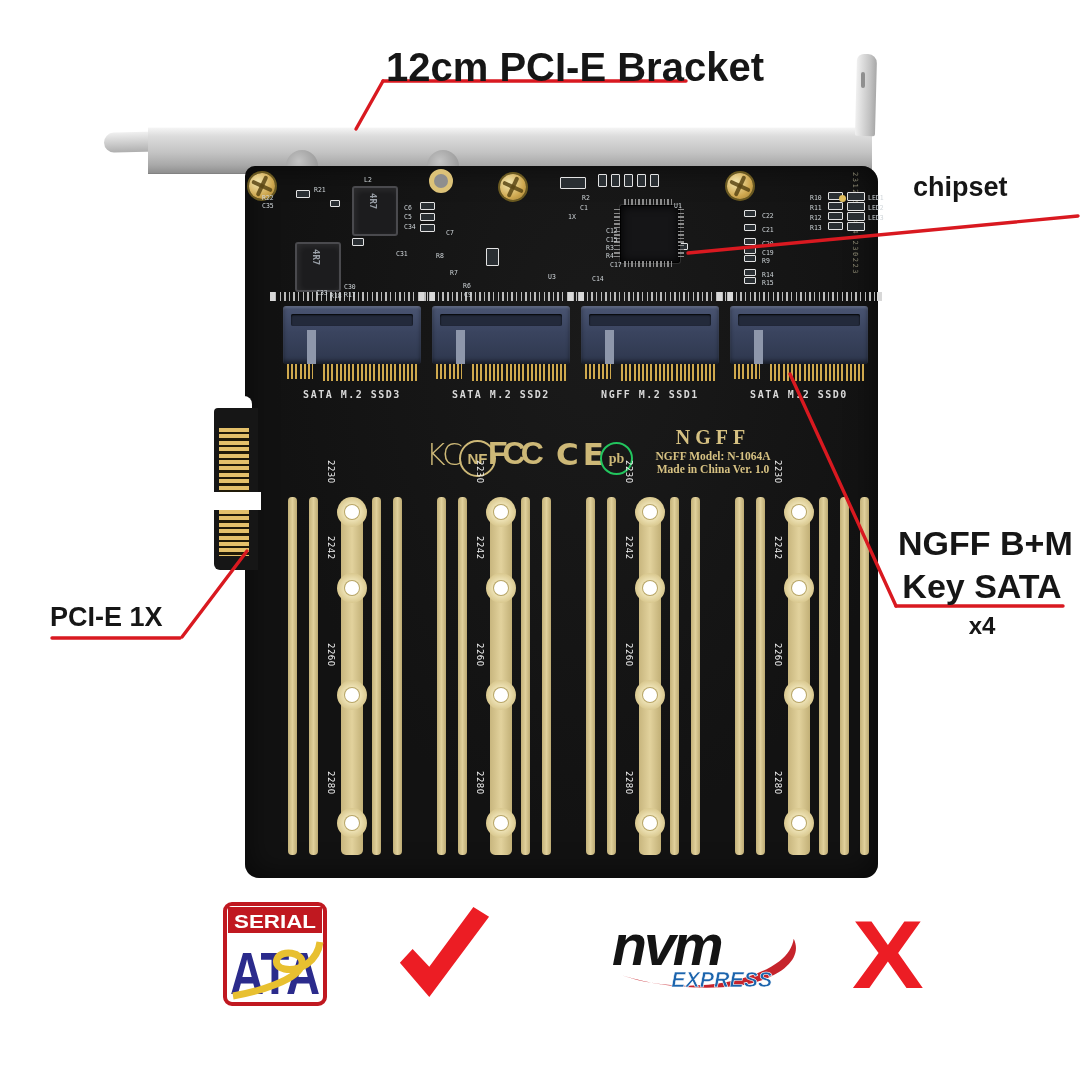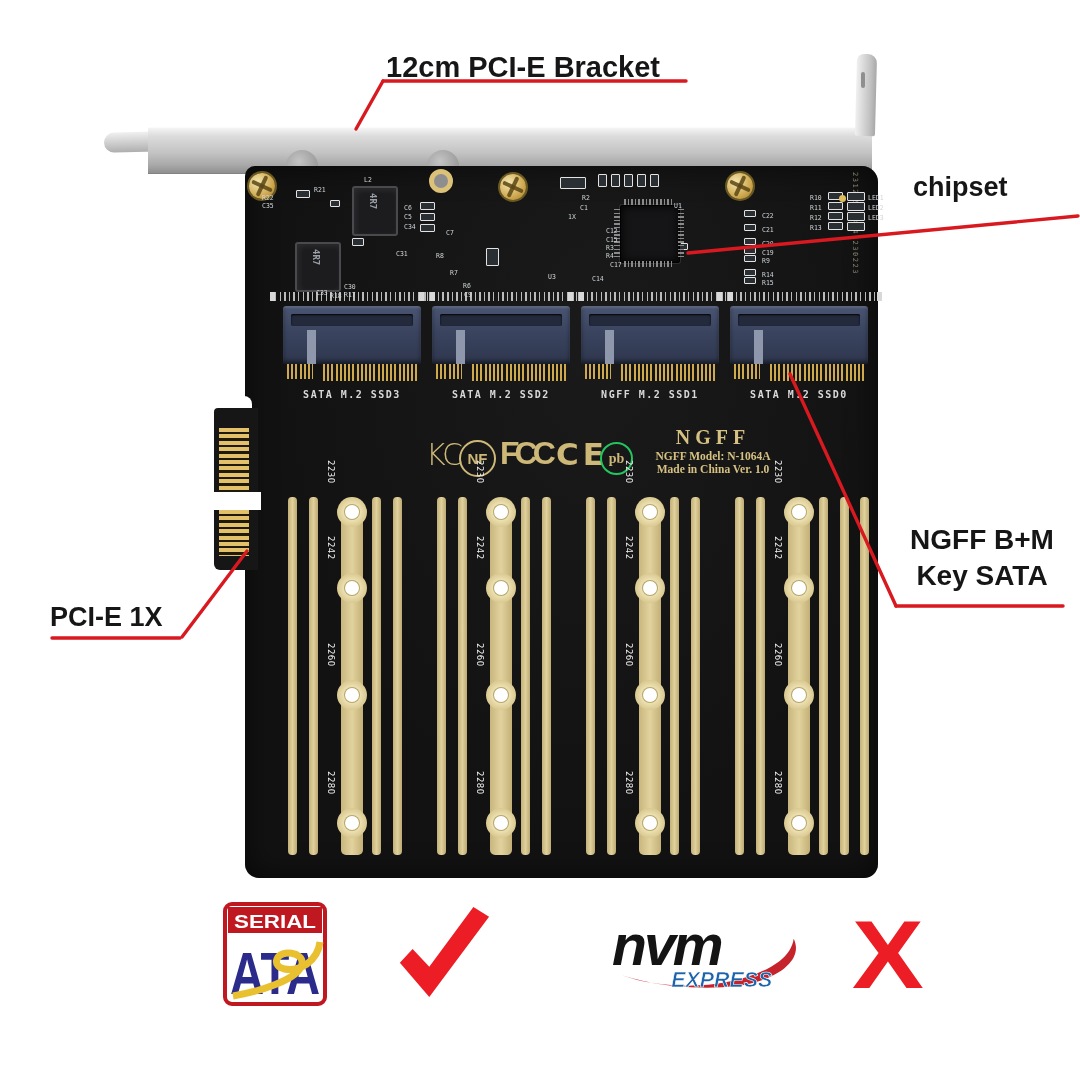--- a/index.html
+++ b/index.html
@@ -24,33 +24,33 @@
   .pcie-tab{left:214px;top:408px;width:44px;height:162px;background:#161616;border-radius:4px 0 0 6px;}
   .pcie-fingers{left:219px;width:30px;background:repeating-linear-gradient(180deg,#e3c06a 0 4px,#201a08 4px 6.4px);}
   .pcie-gap{left:211px;top:492px;width:50px;height:18px;background:#ffffff;}
   .edge-code{left:851px;top:172px;height:150px;writing-mode:vertical-rl;
     font:7px "DejaVu Sans Mono", monospace;letter-spacing:1.5px;color:#85826d;}
   
   .cert{color:#cdb877;}
   .kc{left:426px;top:437px;font:300 30px "DejaVu Sans",sans-serif;letter-spacing:-2px;}
   .nf-circle{left:459px;top:440px;width:33px;height:33px;border:2.5px solid #cdb877;border-radius:50%;
     display:flex;align-items:center;justify-content:center;font:bold 15px "Liberation Sans",sans-serif;}
-  .fcc{left:500px;top:435px;font:bold 32px "Liberation Sans",sans-serif;letter-spacing:-5px;}
+  .fcc{left:488px;top:435px;font:bold 32px "Liberation Sans",sans-serif;letter-spacing:-5px;}
   .ce{left:556px;top:436px;font:600 31px "DejaVu Sans",sans-serif;letter-spacing:4px;}
   .pb-circle{left:600px;top:442px;width:29px;height:29px;border:2px solid #22c55e;border-radius:50%;
     display:flex;align-items:center;justify-content:center;font:bold 14px "Liberation Serif",serif;}
   .nfhk-block{left:630px;top:426px;width:166px;text-align:center;color:#d6c182;}
   .nfhk-brand{font:bold 20px "Liberation Serif",serif;letter-spacing:5px;}
   .nfhk-model,.nfhk-made{font:bold 11.5px "Liberation Serif",serif;margin-top:1px;white-space:nowrap;}
   
   .lbl{color:#161616;font-weight:bold;white-space:nowrap;}
-  .lbl-title{left:386px;top:45px;font-size:29px;margin-top:6px;}
+  .lbl-title{left:386px;top:45px;font-size:40px;}
   .lbl-chipset{left:913px;top:172px;font-size:27px;}
   .lbl-pcie{left:50px;top:602px;font-size:27px;}
-  .lbl-ngff{left:898px;top:522px;width:168px;text-align:center;font-size:28px;line-height:1.27;}
+  .lbl-ngff{left:898px;top:522px;width:168px;text-align:center;font-size:34px;line-height:1.27;}
   .lbl-qty{left:898px;top:612px;width:168px;text-align:center;font-size:24px;}
   .x-mark{left:852px;top:900px;font:900 96px "Liberation Sans",sans-serif;color:#ec1d24;transform:scaleX(1.12);transform-origin:left top;}
   svg text{font-family:"Liberation Sans",sans-serif;}
 </style>
 </head>
 <body>
 
 <div id="stage">
 
   <div class="abs bracket-tab"></div>
@@ -302,20 +302,21 @@
     </g>
   </svg>
 
   <div class="abs lbl lbl-title">12cm PCI-E Bracket</div>
   <div class="abs lbl lbl-chipset">chipset</div>
   <div class="abs lbl lbl-pcie">PCI-E 1X</div>
   <div class="abs lbl lbl-ngff">
     <div>NGFF B+M</div>
     <div>Key SATA</div>
   </div>
+  <div class="abs lbl lbl-qty">x4</div>
 
   <svg class="abs" style="left:221px;top:902px;" width="108" height="104" viewBox="0 0 104 104">
     <rect x="2" y="2" width="100" height="100" rx="7" fill="#ffffff" stroke="#c01820" stroke-width="4"></rect>
     <rect x="5" y="5" width="94" height="26" fill="#c01820"></rect>
     <text x="52" y="26" text-anchor="middle" font-size="19" font-weight="bold" fill="#ffffff" textLength="82" lengthAdjust="spacingAndGlyphs">SERIAL</text>
     <text x="52" y="92" text-anchor="middle" font-size="60" font-weight="900" fill="#2b2b8c" textLength="90" lengthAdjust="spacingAndGlyphs">ATA</text>
     <path d="M10,94 C34,90 76,78 79,62 C81,50 58,47 54,57 C50,67 68,72 84,62 C92,56 96,48 97,40" stroke="#e8c030" stroke-width="7" fill="none"></path>
   </svg>
 
   <svg class="abs" style="left:386px;top:904px;" width="114" height="98" viewBox="0 0 100 100">

